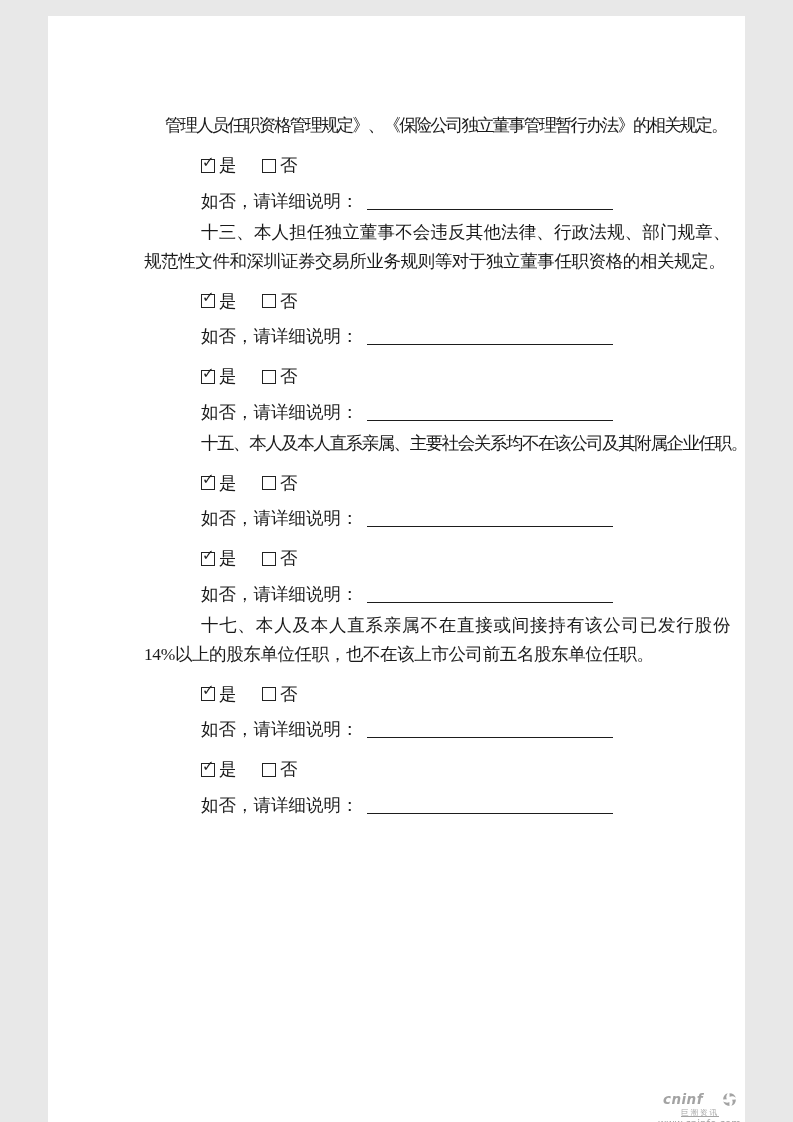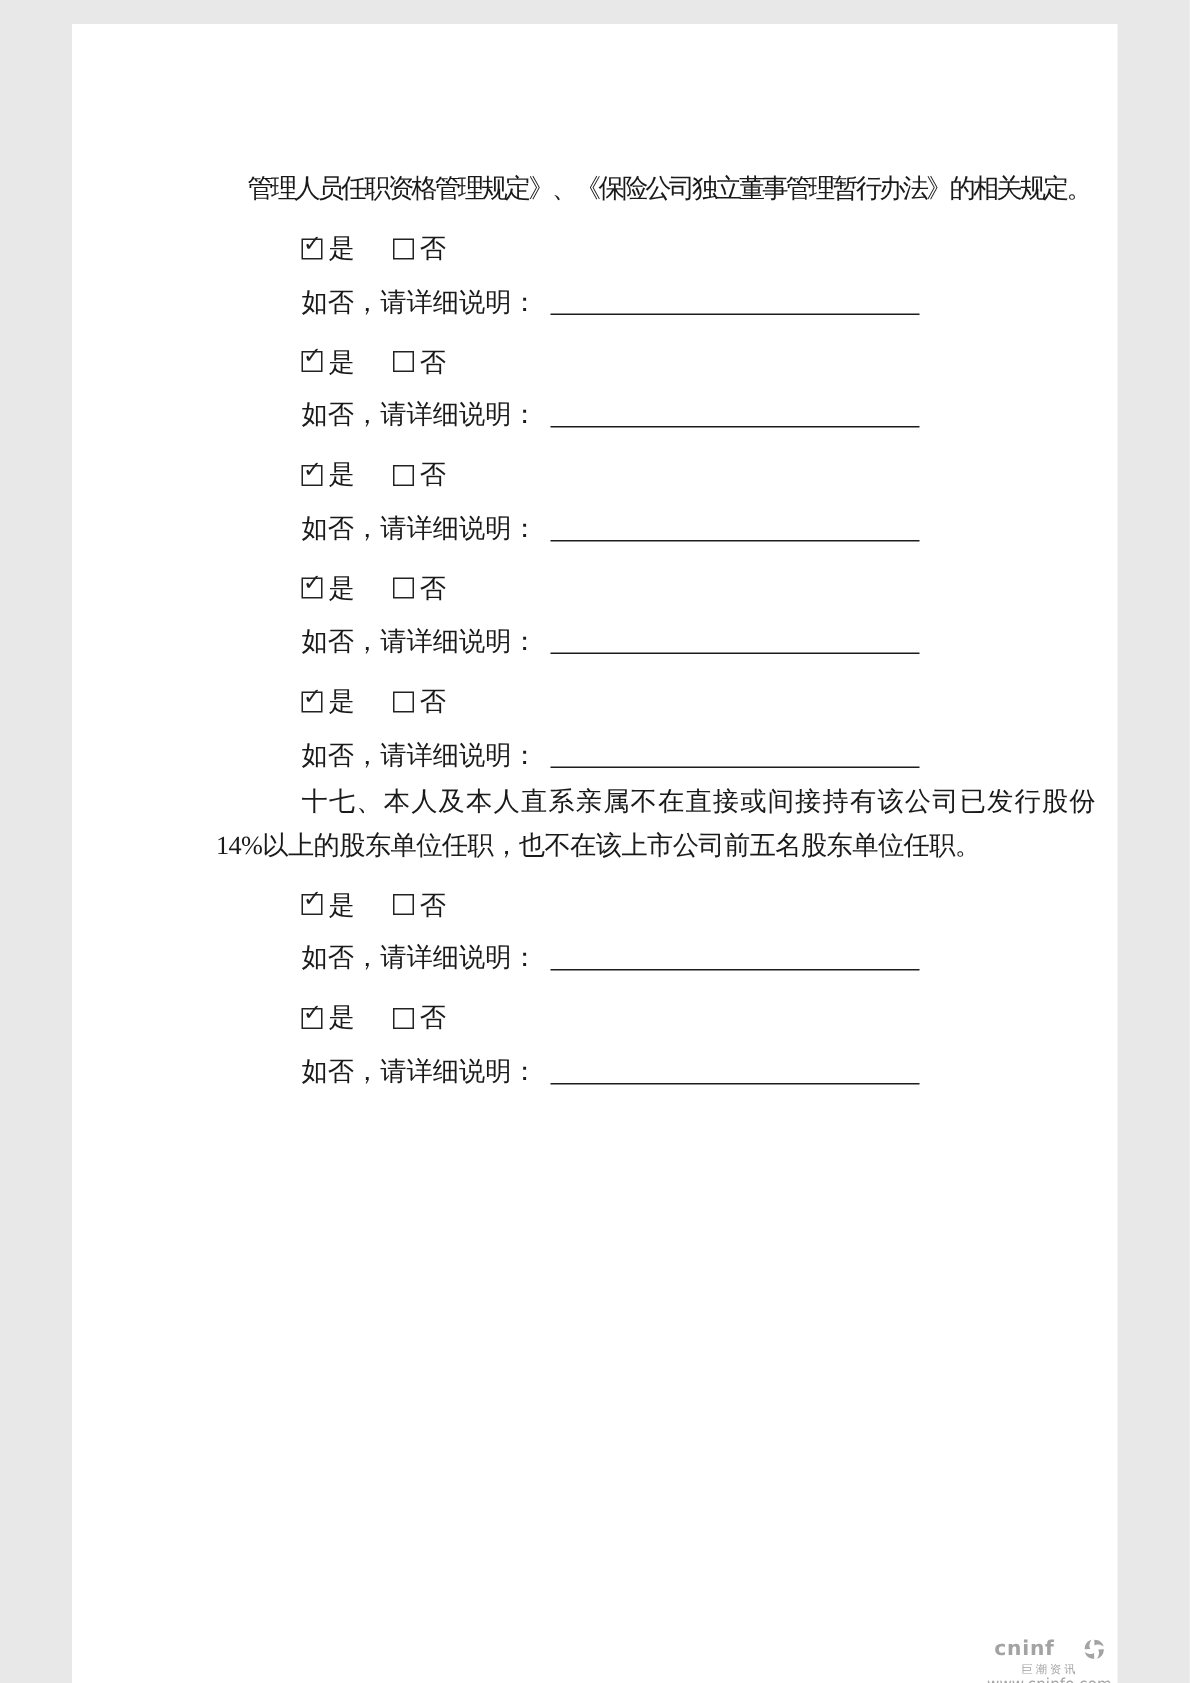--- a/index.html
+++ b/index.html
@@ -83,28 +83,29 @@
     font-family:"DejaVu Sans","Liberation Sans",sans-serif;
     text-align:center;
     line-height:1.15;
     user-select:none;
   }
   .brandrow {
     display:flex;
     align-items:center;
     justify-content:center;
     gap:19px;
+    font-style:italic;
   }
   .brand {
     font-size:13.5px;
     font-weight:bold;
     letter-spacing:0.5px;
   }
   .swirl { width:15px; height:15px; display:block; }
-  .wm-cn  { font-size:7.5px; letter-spacing:2px; margin-top:1px; }
+  .wm-cn  { font-size:7.5px; letter-spacing:2px; margin-top:1px;text-decoration:underline; }
   .wm-url { font-size:10px; letter-spacing:0.1px; margin-top:1px; }
 </style>
 </head>
 <body>
 
 <div class="page">
   <div class="content" id="content">
   <section class="block">
     <p class="para continuation">管理人员任职资格管理规定》、《保险公司独立董事管理暂行办法》的相关规定。</p>
     <div class="cbrow">
@@ -119,58 +120,60 @@
         <span class="cblabel">否</span>
       </span>
     </div>
     <div class="explain">
       <span>如否，请详细说明：</span>
       <span class="uline"></span>
     </div>
   </section>
 
   <section class="block">
-    <div class="cbrow">
-      <span class="opt yes">
-        <span class="cbox checked">
-              <span class="mark">✓</span>
-            </span>
-        <span class="cblabel">是</span>
-      </span>
-      <span class="opt no">
-        <span class="cbox"></span>
-        <span class="cblabel">否</span>
-      </span>
-    </div>
-    <div class="explain">
-      <span>如否，请详细说明：</span>
-      <span class="uline"></span>
-    </div>
-  </section>
-
-  <section class="block">
-    <div class="cbrow">
-      <span class="opt yes">
-        <span class="cbox checked">
-              <span class="mark">✓</span>
-            </span>
-        <span class="cblabel">是</span>
-      </span>
-      <span class="opt no">
-        <span class="cbox"></span>
-        <span class="cblabel">否</span>
-      </span>
-    </div>
-    <div class="explain">
-      <span>如否，请详细说明：</span>
-      <span class="uline"></span>
-    </div>
-  </section>
-
-  <section class="block">
+    <p class="para">十三、本人担任独立董事不会违反其他法律、行政法规、部门规章、规范性文件和深圳证券交易所业务规则等对于独立董事任职资格的相关规定。</p>
+    <div class="cbrow">
+      <span class="opt yes">
+        <span class="cbox checked">
+              <span class="mark">✓</span>
+            </span>
+        <span class="cblabel">是</span>
+      </span>
+      <span class="opt no">
+        <span class="cbox"></span>
+        <span class="cblabel">否</span>
+      </span>
+    </div>
+    <div class="explain">
+      <span>如否，请详细说明：</span>
+      <span class="uline"></span>
+    </div>
+  </section>
+
+  <section class="block">
+    <div class="cbrow">
+      <span class="opt yes">
+        <span class="cbox checked">
+              <span class="mark">✓</span>
+            </span>
+        <span class="cblabel">是</span>
+      </span>
+      <span class="opt no">
+        <span class="cbox"></span>
+        <span class="cblabel">否</span>
+      </span>
+    </div>
+    <div class="explain">
+      <span>如否，请详细说明：</span>
+      <span class="uline"></span>
+    </div>
+  </section>
+
+  <section class="block">
+    <p class="para oneline">十五、本人及本人直系亲属、主要社会关系均不在该公司及其附属企业任职。</p>
     <div class="cbrow">
       <span class="opt yes">
         <span class="cbox checked">
               <span class="mark">✓</span>
             </span>
         <span class="cblabel">是</span>
       </span>
       <span class="opt no">
         <span class="cbox"></span>
         <span class="cblabel">否</span>

